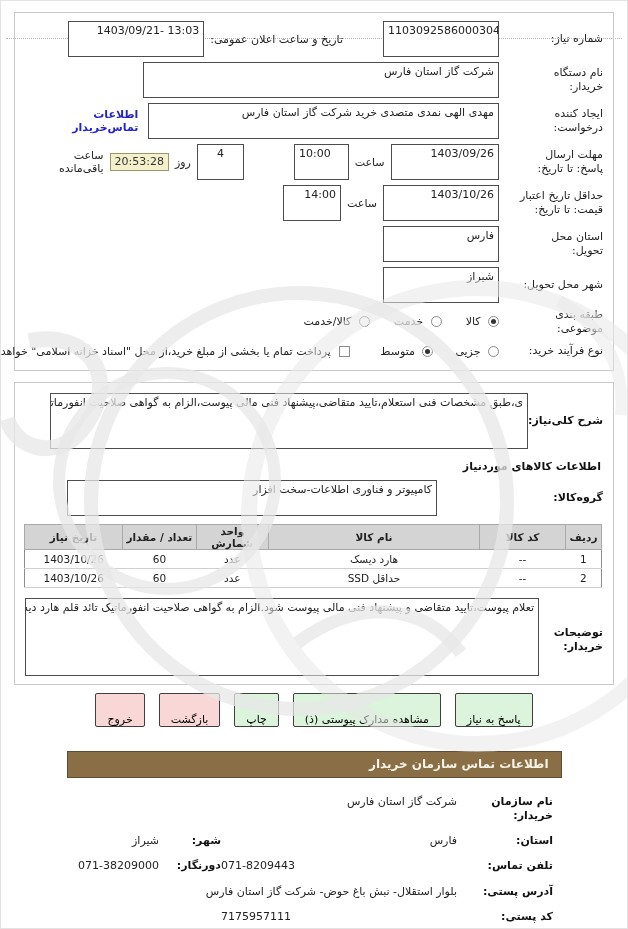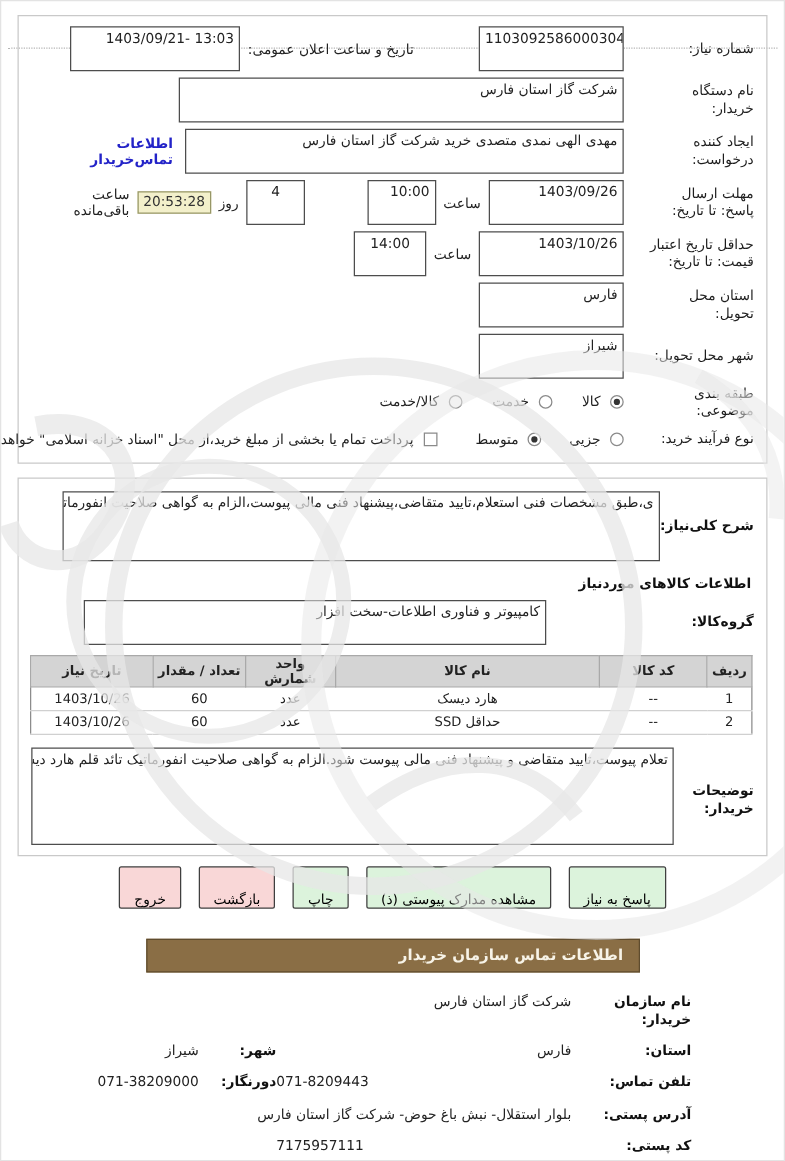--- a/index.html
+++ b/index.html
@@ -11,21 +11,21 @@
   .dotted-line { position:absolute; top:37px; left:5px; right:5px; border-top:1px dotted #b5b5b5; }
 
   
   .watermark { position:absolute; inset:0; z-index:3; pointer-events:none; }
 
   .content { position:relative; z-index:2; }
 
   .bar { background:#8a6e45; border:1px solid #5f4c2e; color:#f7f3e7; font-weight:bold;
          font-size:12px; height:30px; line-height:28px; padding:0 12px; }
   .bar1 { margin:52px 13px 0 13px; }
-  .bar2 { width:395px; margin:24px auto 0 auto; height:27px; line-height:25px; }
+  .bar2 { width:495px; margin:24px auto 0 auto; height:27px; line-height:25px; }
 
   .panel { border:1px solid #c9c9c9; margin:11px 13px 0 13px; padding:8px 10px 8px 10px; background:transparent; }
 
   .frow { display:flex; align-items:center; margin-bottom:5px; min-height:21px; }
   .flabel { flex:0 0 104px; line-height:1.25; color:#1d1d1d; padding-left:20px; }
   .flabel-b { flex:0 0 64px; font-weight:bold; white-space:nowrap; color:#111; }
   .ibox { border:1px solid #4d4d4d; background:#fff; height:36px; line-height:18px;
           padding:0 4px; overflow:hidden; white-space:nowrap; }
   .w-need { width:116px; text-align:left; }
   .w-wide { width:356px; }
@@ -81,51 +81,51 @@
   <div class="dotted-line"></div>
 
   <div class="content">
 
 
     <div class="panel">
 
       <div class="frow">
         <span class="flabel">شماره نیاز:</span>
         <div class="ibox w-need num">1103092586000304</div>
-        <span class="lbl-inline" style="margin-right:52px">تاریخ و ساعت اعلان عمومی:</span>
+        <span class="lbl-inline" style="margin-right:40px">تاریخ و ساعت اعلان عمومی:</span>
         <div class="ibox num" style="width:136px;text-align:right">1403/09/21- 13:03</div>
       </div>
 
       <div class="frow">
         <span class="flabel">نام دستگاه خریدار:</span>
         <div class="ibox w-wide">شرکت گاز استان فارس</div>
       </div>
 
       <div class="frow" style="min-height:30px">
         <span class="flabel">ایجاد کننده درخواست:</span>
         <div class="ibox w-wide">مهدی الهی نمدی  متصدی خرید شرکت گاز استان فارس</div>
         <span class="link">اطلاعات تماس‌خریدار</span>
       </div>
 
       <div class="frow" style="min-height:28px">
         <span class="flabel">مهلت ارسال پاسخ: تا تاریخ:</span>
         <div class="ibox w-date num" style="text-align:right">1403/09/26</div>
         <span class="lbl-inline">ساعت</span>
-        <div class="ibox w-time num" style="text-align:right">10:00</div>
+        <div class="ibox w-time num" style="text-align:left">10:00</div>
         <div class="ibox w-day num">4</div>
         <span class="lbl-inline">روز</span>
         <span class="countdown">20:53:28</span>
         <span class="lbl-inline">ساعت باقی‌مانده</span>
       </div>
 
       <div class="frow" style="min-height:28px">
         <span class="flabel">حداقل تاریخ اعتبار قیمت: تا تاریخ:</span>
         <div class="ibox w-date num" style="text-align:right">1403/10/26</div>
         <span class="lbl-inline">ساعت</span>
-        <div class="ibox w-time num" style="text-align:center">14:00</div>
+        <div class="ibox w-time num" style="text-align:right">14:00</div>
       </div>
 
       <div class="frow">
         <span class="flabel">استان محل تحویل:</span>
         <div class="ibox w-sm">فارس</div>
       </div>
 
       <div class="frow">
         <span class="flabel">شهر محل تحویل:</span>
         <div class="ibox w-sm">شیراز</div>

